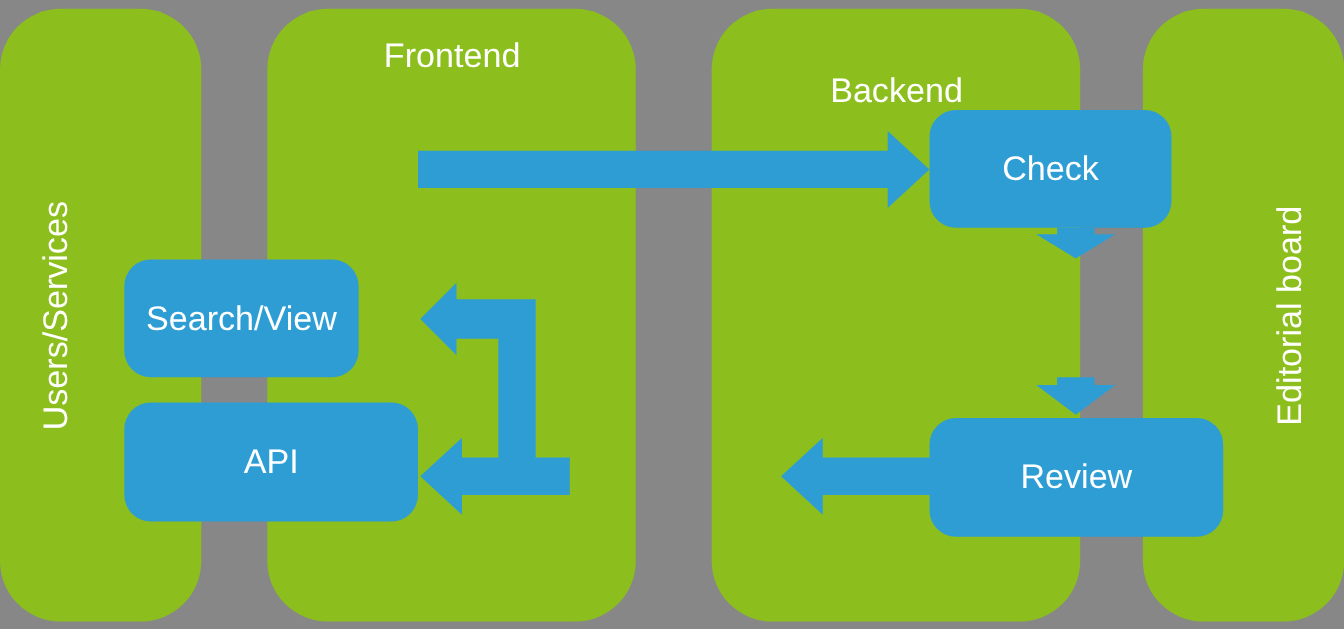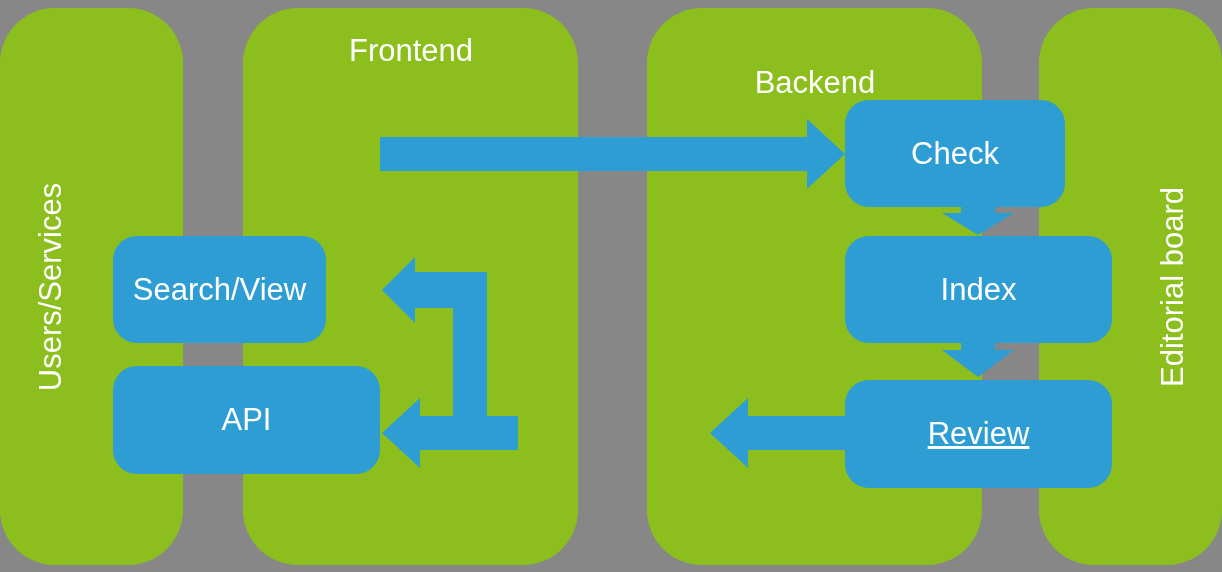--- a/index.html
+++ b/index.html
@@ -68,20 +68,17 @@
 
   <div class="node" style="left:113px;top:236px;width:213px;height:107px;">
     <span>Search/View</span>
   </div>
   <div class="node" style="left:113px;top:366px;width:267px;height:108px;">
     <span>API</span>
   </div>
   <div class="node" style="left:845px;top:100px;width:220px;height:107px;">
     <span>Check</span>
   </div>
-  <div class="node" style="left:845px;top:236px;width:267px;height:107px;">
-    <span>Index</span>
-  </div>
-  <div class="node" style="left:845px;top:380px;width:267px;height:108px;text-decoration:underline;">
+  <div class="node" style="left:845px;top:380px;width:267px;height:108px;">
     <span>Review</span>
   </div>
 
 </div>
 
 </body></html>

